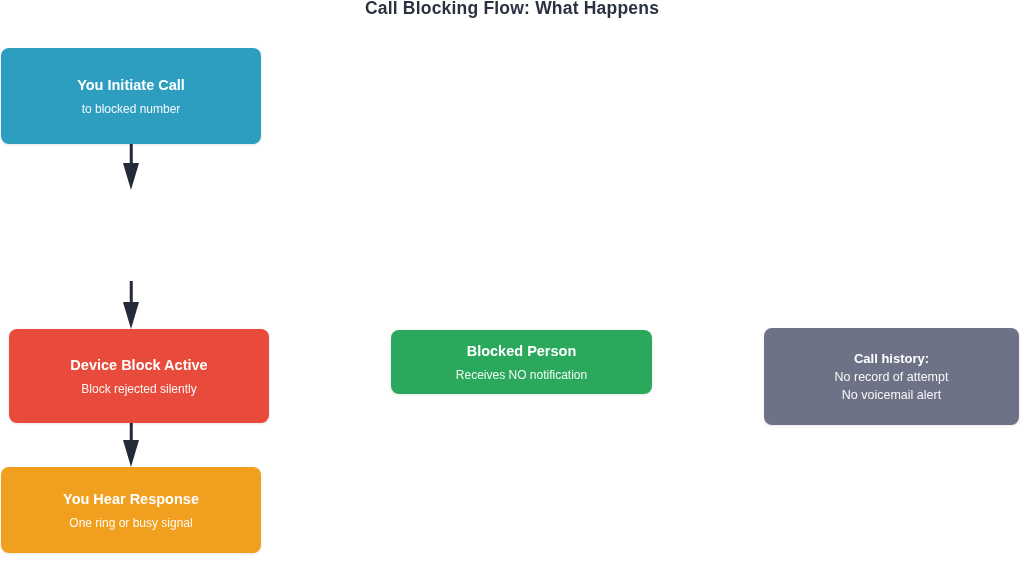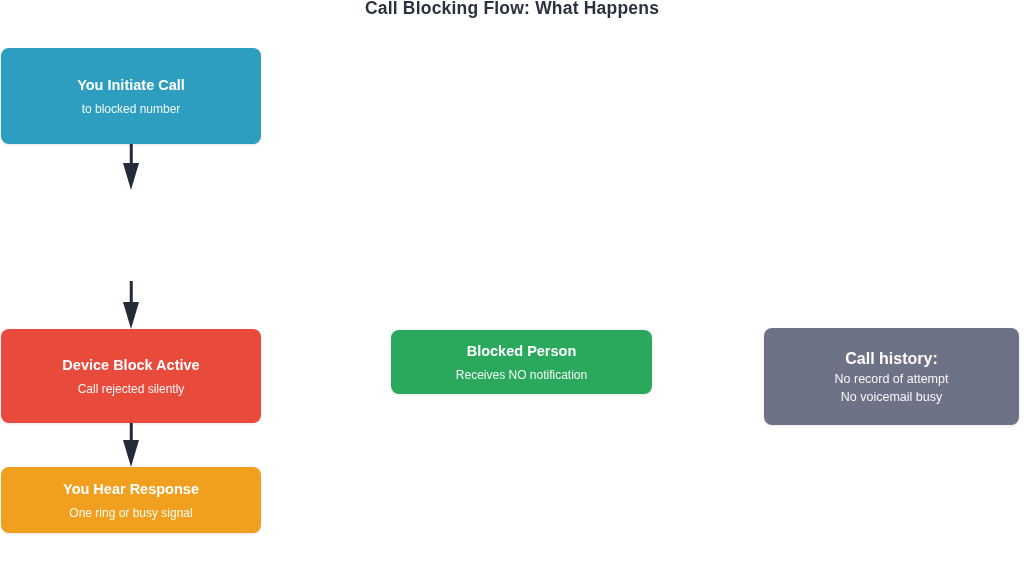--- a/index.html
+++ b/index.html
@@ -51,26 +51,26 @@
   }
   .node .node-line {
     margin-top: 9px;
     font-size: 12.5px;
     font-weight: 400;
     color: rgba(255,255,255,0.95);
   }
   
   .node-step-1 { left: 1px;   top: 48px;  width: 260px; height: 96px; }
   .node-step-2 { left: 1px;   top: 190px; width: 260px; height: 91px; }
-  .node-step-3 { left: 1px;   top: 329px; width: 260px; height: 94px; }
-  .node-step-4 { left: 1px;   top: 467px; width: 260px; height: 66px; }
+  .node-step-3 { left: 9px;   top: 329px; width: 260px; height: 94px; }
+  .node-step-4 { left: 1px;   top: 467px; width: 260px; height: 86px; }
   
   .node-blocked-person { left: 391px; top: 330px; width: 261px; height: 64px; }
   .node-call-history   { left: 764px; top: 328px; width: 255px; height: 97px; }
-  .node-call-history .node-title { font-size: 16px; }
+  .node-call-history .node-title { font-size: 13px; }
   .node-call-history .node-line  { margin-top: 4px; }
 
   .arrow {
     position: absolute;
     width: 18px;
     left: 122px;
   }
   .arrow-1 { top: 144px; height: 46px; }
   .arrow-2 { top: 281px; height: 48px; }
   .arrow-3 { top: 423px; height: 44px; }
@@ -113,37 +113,37 @@
   </div>
 
 
   <div class="arrow arrow-2">
     <div class="shaft"></div>
     <div class="head"></div>
   </div>
 
   <div class="node node-step-3" style="background: rgb(232, 75, 60);">
     <div class="node-title">Device Block Active</div>
-    <div class="node-subtitle">Call rejected silently</div>
+    <div class="node-subtitle">Block rejected silently</div>
   </div>
 
   <div class="arrow arrow-3">
     <div class="shaft"></div>
     <div class="head"></div>
   </div>
 
   <div class="node node-step-4" style="background: rgb(240, 160, 30);">
     <div class="node-title">You Hear Response</div>
     <div class="node-subtitle">One ring or busy signal</div>
   </div>
 
   <div class="node node-blocked-person" style="background: rgb(42, 168, 92);">
     <div class="node-title">Blocked Person</div>
     <div class="node-subtitle">Receives NO notification</div>
   </div>
 
   <div class="node node-call-history" style="background: rgb(110, 114, 134);">
     <div class="node-title">Call history:</div>
     <div class="node-line">No record of attempt</div>
-    <div class="node-line">No voicemail busy</div>
+    <div class="node-line">No voicemail alert</div>
   </div>
 
 </div>
 
 </body></html>

